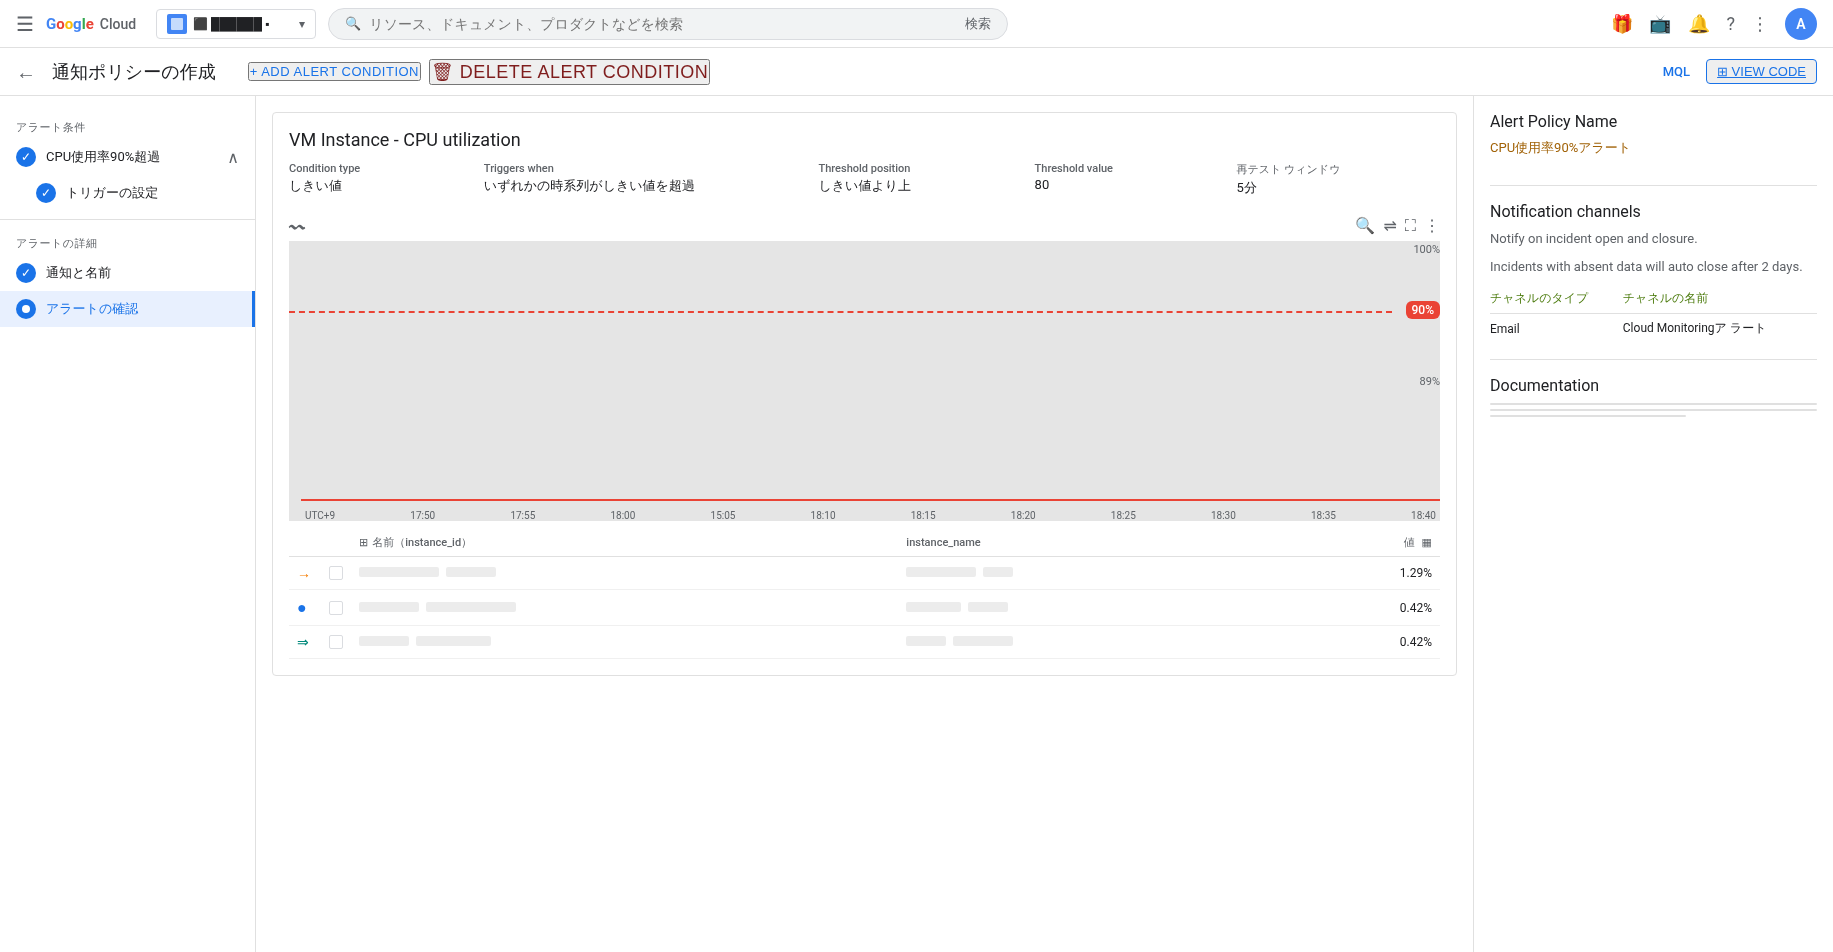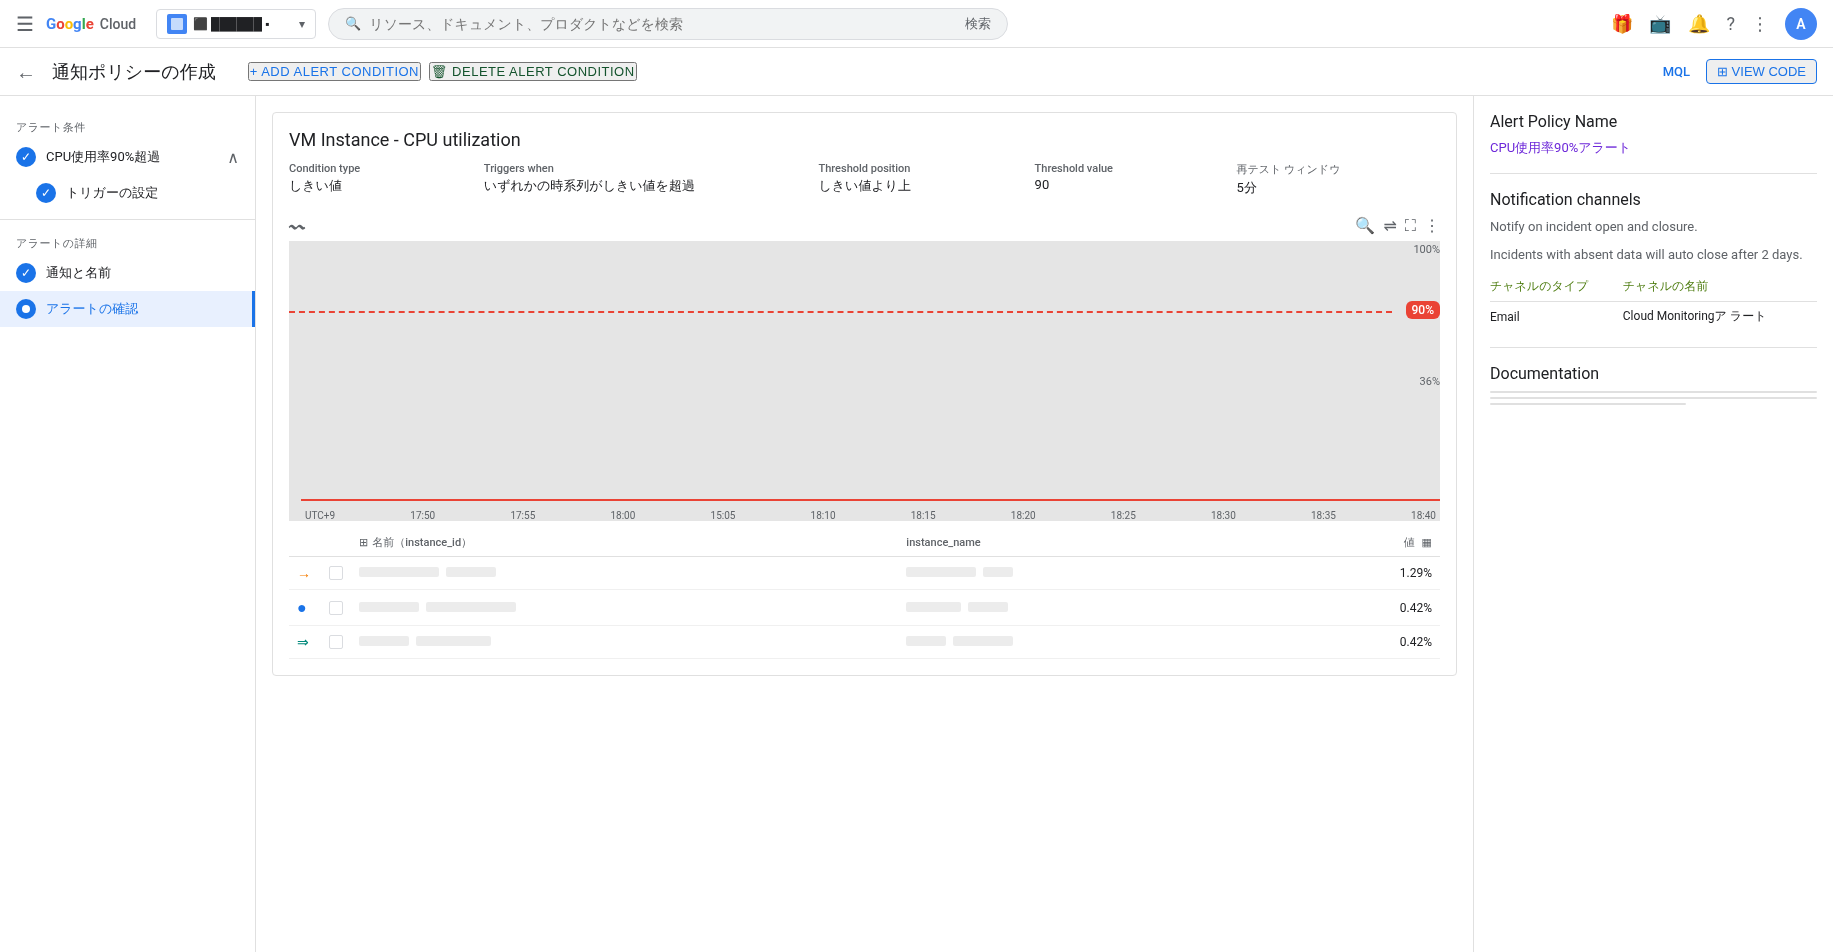--- a/index.html
+++ b/index.html
@@ -53,29 +53,29 @@
     .back-btn { color: #5f6368; font-size: 20px; cursor: pointer; }
     .page-title { font-size: 18px; color: #202124; font-weight: 400; }
     .sub-actions { display: flex; align-items: center; gap: 8px; margin-left: 16px; }
     .add-alert-btn {
       display: flex; align-items: center; gap: 4px;
       color: #1a73e8; font-size: 13px; font-weight: 500;
       cursor: pointer; text-transform: uppercase; letter-spacing: 0.5px;
     }
     .delete-alert-btn {
       display: flex; align-items: center; gap: 4px;
-      color: #14532d; font-size: 13px; font-weight: 500;
+      color: #7f1d1d; font-size: 18px; font-weight: 500;
       cursor: pointer; text-transform: uppercase; letter-spacing: 0.5px;
     }
     .sub-right { margin-left: auto; display: flex; align-items: center; gap: 16px; }
     .mql-link { color: #1a73e8; font-size: 13px; font-weight: 500; cursor: pointer; }
     .view-code-btn {
       display: flex; align-items: center; gap: 4px;
       color: #1a73e8; font-size: 13px; font-weight: 500;
-      cursor: pointer; border: 1px solid #1a73e8; border-radius: 4px; padding: 4px 10px;
+      cursor: pointer; border: 1px solid #1a73e8; border-radius: 4px; padding: 4px 10px; text-decoration: underline;
     }
 
     
     .main-layout { display: flex; height: calc(100vh - 96px); overflow: hidden; }
 
     
     .sidebar {
       width: 256px; min-width: 256px;
       border-right: 1px solid #e0e0e0;
       padding: 16px 0; overflow-y: auto;
@@ -215,21 +215,21 @@
     .feedback-link { font-size: 13px; color: #5f6368; cursor: pointer; }
     .cancel-link { font-size: 13px; color: #5f6368; cursor: pointer; }
 
     
     .right-panel {
       width: 360px; min-width: 360px;
       border-left: 1px solid #e0e0e0;
       padding: 16px; overflow-y: auto; background: #fff;
     }
     .right-panel-title { font-size: 16px; font-weight: 400; color: #202124; margin-bottom: 8px; }
-    .right-panel-value { font-size: 13px; color: #6d28d9; margin-bottom: 16px; }
+    .right-panel-value { font-size: 13px; color: #a16207; margin-bottom: 28px; }
     .right-panel-divider { border: none; border-top: 1px solid #e0e0e0; margin: 16px 0; }
     .notif-title { font-size: 16px; font-weight: 400; color: #202124; margin-bottom: 8px; }
     .notif-desc { font-size: 13px; color: #5f6368; line-height: 1.5; margin-bottom: 8px; }
     .notif-table { width: 100%; border-collapse: collapse; margin-top: 8px; }
     .notif-table th { font-size: 12px; color: #4d7c0f; font-weight: 500; padding: 6px 0; border-bottom: 1px solid #e0e0e0; text-align: left; }
     .notif-table td { font-size: 12px; color: #202124; padding: 6px 0; }
     .doc-title { font-size: 16px; font-weight: 400; color: #202124; margin-top: 16px; margin-bottom: 8px; }
     .doc-line { height: 2px; background: #e0e0e0; border-radius: 1px; margin-bottom: 4px; }
     .doc-line-short { height: 2px; background: #e0e0e0; border-radius: 1px; width: 60%; }
   </style>
@@ -318,21 +318,21 @@
         <div class="chart-meta-col">
           <div class="chart-meta-label">Triggers when</div>
           <div class="chart-meta-value">いずれかの時系列がしきい値を超過</div>
         </div>
         <div class="chart-meta-col">
           <div class="chart-meta-label">Threshold position</div>
           <div class="chart-meta-value">しきい値より上</div>
         </div>
         <div class="chart-meta-col">
           <div class="chart-meta-label">Threshold value</div>
-          <div class="chart-meta-value">90</div>
+          <div class="chart-meta-value">80</div>
         </div>
         <div class="chart-meta-col">
           <div class="chart-meta-label">再テスト ウィンドウ</div>
           <div class="chart-meta-value">5分</div>
         </div>
       </div>
 
       <div class="chart-toolbar">
         <div class="chart-toolbar-left">
           <span class="chart-icon-btn">〰</span>
@@ -342,21 +342,21 @@
           <span class="chart-icon-btn">⇌</span>
           <span class="chart-icon-btn">⛶</span>
           <span class="chart-icon-btn">⋮</span>
         </div>
       </div>
 
       <div class="chart-container">
         <span class="chart-y-label chart-100">100%</span>
         <div class="threshold-line"></div>
         <div class="threshold-badge">90%</div>
-        <span class="chart-y-label chart-50">36%</span>
+        <span class="chart-y-label chart-50">89%</span>
         <div class="timeline-container">
           <div class="timeline-line"></div>
           <div class="timeline-labels">
             <span class="timeline-label">UTC+9</span>
             <span class="timeline-label">17:50</span>
             <span class="timeline-label">17:55</span>
             <span class="timeline-label">18:00</span>
             <span class="timeline-label">15:05</span>
             <span class="timeline-label">18:10</span>
             <span class="timeline-label">18:15</span>

